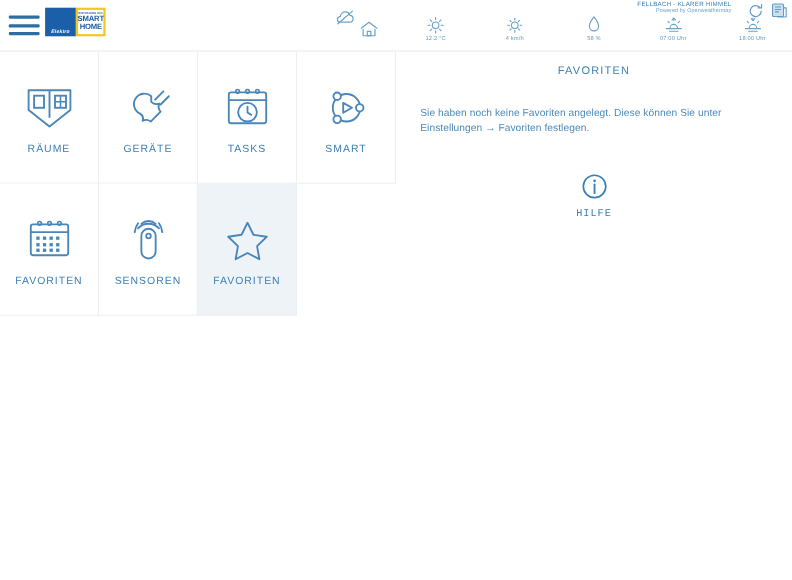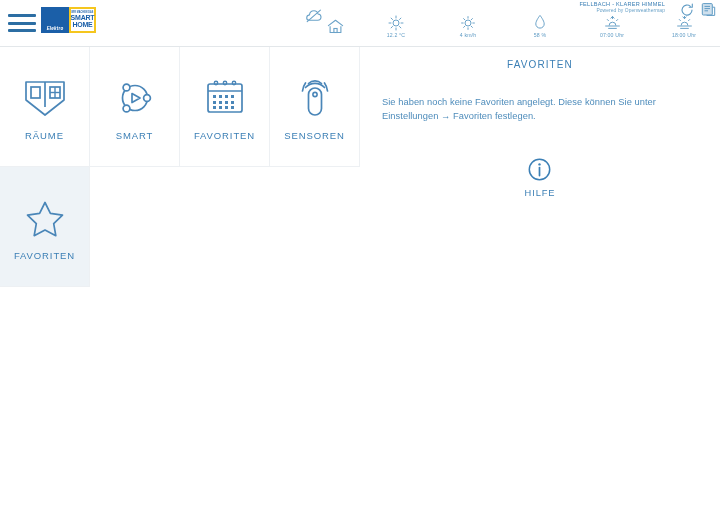--- a/index.html
+++ b/index.html
@@ -241,20 +241,21 @@
     text-align: left;
     max-width: 316px;
     letter-spacing: .05px;
   }
   .panel-help {
     margin-top: 34px;
     display: flex;
     flex-direction: column;
     align-items: center;
     cursor: pointer;
+    font-family: Liberation Mono, monospace;
   }
   .panel-help-ico { margin-bottom: 7px; }
   .panel-help-label {
     font-size: 9.3px;
     color: #3b7fb5;
     letter-spacing: .9px;
   }
 
   svg { display: block; }
 </style>
@@ -421,21 +422,45 @@
             <line x1="22" y1="4" x2="22" y2="29" stroke="#4a86b8" stroke-width="1.7"></line>
             <rect x="8" y="9" width="9" height="11" fill="none" stroke="#4a86b8" stroke-width="1.7"></rect>
             <rect x="27" y="9" width="10" height="11" fill="none" stroke="#4a86b8" stroke-width="1.7"></rect>
             <line x1="32" y1="9" x2="32" y2="20" stroke="#4a86b8" stroke-width="1.4"></line>
             <line x1="27" y1="14.5" x2="37" y2="14.5" stroke="#4a86b8" stroke-width="1.4"></line>
           </svg>
         </span>
         <span class="tile-label">RÄUME</span>
       </div>
 
-
+      <div class="tile">
+        <span class="tile-ico">
+          <svg width="42" height="40" viewBox="0 0 42 40">
+            <path d="M23.5 9.5a9.5 9.5 0 1 0-10.2 15.8c2.4 1.5 3.2 4 2.4 6.6 2.4-1.3 5.1-1.1 7.3.6l9-9c-1.9-2.1-2.3-4.8-1.2-7.3-2.6 1-5.3.3-7.3-1.6z" fill="none" stroke="#4a86b8" stroke-width="1.7" stroke-linejoin="round"></path>
+            <line x1="27" y1="12.5" x2="34.5" y2="5" stroke="#4a86b8" stroke-width="1.7" stroke-linecap="round"></line>
+            <line x1="32" y1="17" x2="39.5" y2="9.5" stroke="#4a86b8" stroke-width="1.7" stroke-linecap="round"></line>
+          </svg>
+        </span>
+        <span class="tile-label">GERÄTE</span>
+      </div>
+
+      <div class="tile">
+        <span class="tile-ico">
+          <svg width="42" height="40" viewBox="0 0 42 40">
+            <rect x="4" y="6" width="34" height="28" rx="2" fill="none" stroke="#4a86b8" stroke-width="1.7"></rect>
+            <line x1="4" y1="13" x2="38" y2="13" stroke="#4a86b8" stroke-width="1.7"></line>
+            <circle cx="12" cy="5" r="1.7" fill="none" stroke="#4a86b8" stroke-width="1.4"></circle>
+            <circle cx="21" cy="5" r="1.7" fill="none" stroke="#4a86b8" stroke-width="1.4"></circle>
+            <circle cx="30" cy="5" r="1.7" fill="none" stroke="#4a86b8" stroke-width="1.4"></circle>
+            <circle cx="21" cy="24" r="8.5" fill="#fff" stroke="#4a86b8" stroke-width="1.7"></circle>
+            <path d="M21 19v5.2l3.4 2.2" fill="none" stroke="#4a86b8" stroke-width="1.7" stroke-linecap="round" stroke-linejoin="round"></path>
+          </svg>
+        </span>
+        <span class="tile-label">TASKS</span>
+      </div>
 
       <div class="tile">
         <span class="tile-ico">
           <svg width="42" height="40" viewBox="0 0 42 40">
             <circle cx="21" cy="20" r="12.5" fill="none" stroke="#4a86b8" stroke-width="1.7"></circle>
             <circle cx="12.5" cy="9.5" r="3.4" fill="#fff" stroke="#4a86b8" stroke-width="1.7"></circle>
             <circle cx="12.5" cy="30.5" r="3.4" fill="#fff" stroke="#4a86b8" stroke-width="1.7"></circle>
             <circle cx="33" cy="20" r="3.4" fill="#fff" stroke="#4a86b8" stroke-width="1.7"></circle>
             <path d="M18 15.5l8 4.5-8 4.5z" fill="none" stroke="#4a86b8" stroke-width="1.7" stroke-linejoin="round"></path>
           </svg>

